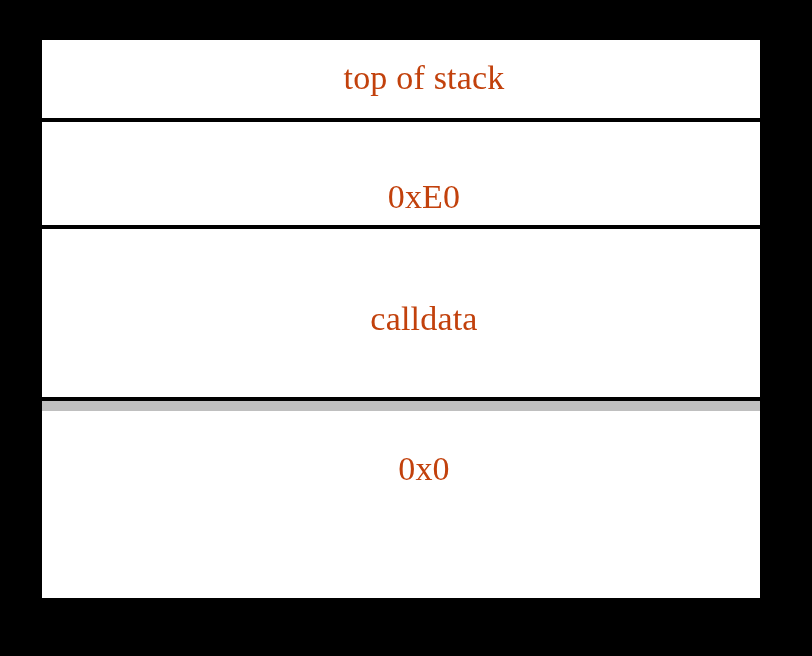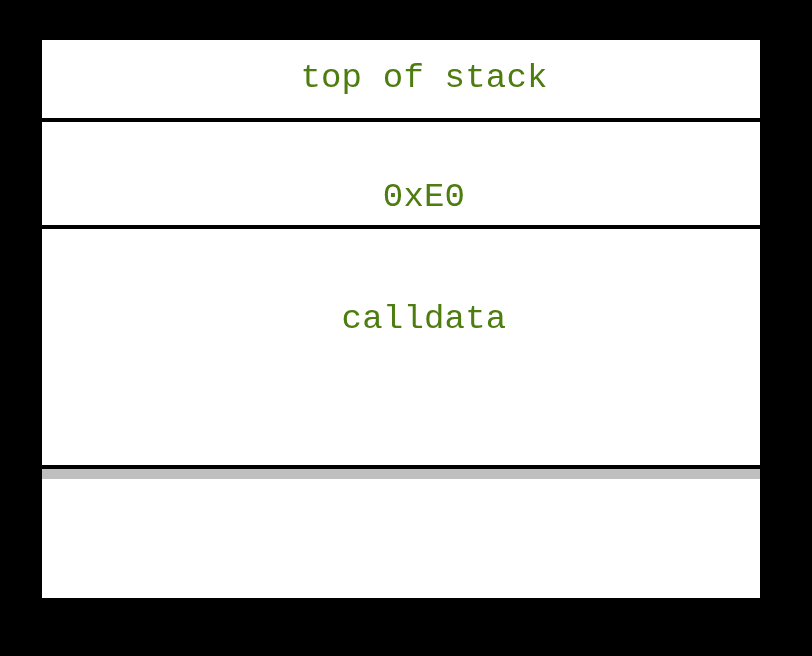--- a/index.html
+++ b/index.html
@@ -37,24 +37,24 @@
   .slot {
     position: relative;
     background: #ffffff;
     box-sizing: border-box;
     display: flex;
     justify-content: center;
     width: 100%;
   }
 
   .slot-label {
-    font-family: Liberation Mono, monospace;
+    font-family: Liberation Serif, serif;
     font-size: 34px;
     line-height: 1;
-    color: #4d7c0f;
+    color: #c2410c;
     white-space: nowrap;
     letter-spacing: 0.2px;
     margin-left: 46px;
   }
 
   
   .slot-top {
     height: 78px;
     align-items: center;
   }
@@ -66,21 +66,21 @@
   .slot-e0 {
     height: 103px;
     align-items: flex-start;
   }
   .slot-e0 .slot-label {
     margin-top: 58px;
   }
 
   
   .slot-calldata {
-    height: 236px;
+    height: 168px;
     align-items: flex-start;
   }
   .slot-calldata .slot-label {
     margin-top: 73px;
   }
 
   
   .slot-zero {
     height: 138px;
     align-items: flex-start;
@@ -122,16 +122,19 @@
 
     <div class="rule"></div>
 
     <div class="slot slot-calldata">
       <span class="slot-label">calldata</span>
     </div>
 
     <div class="rule"></div>
     <div class="grey-band"></div>
 
+    <div class="slot slot-zero">
+      <span class="slot-label">0x0</span>
+    </div>
 
   </div>
 
 </div>
 
 </body></html>

